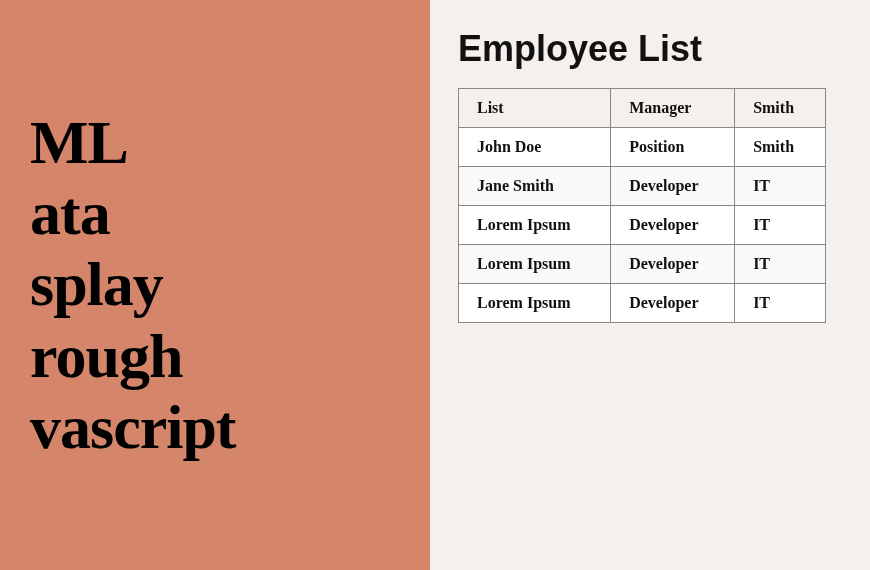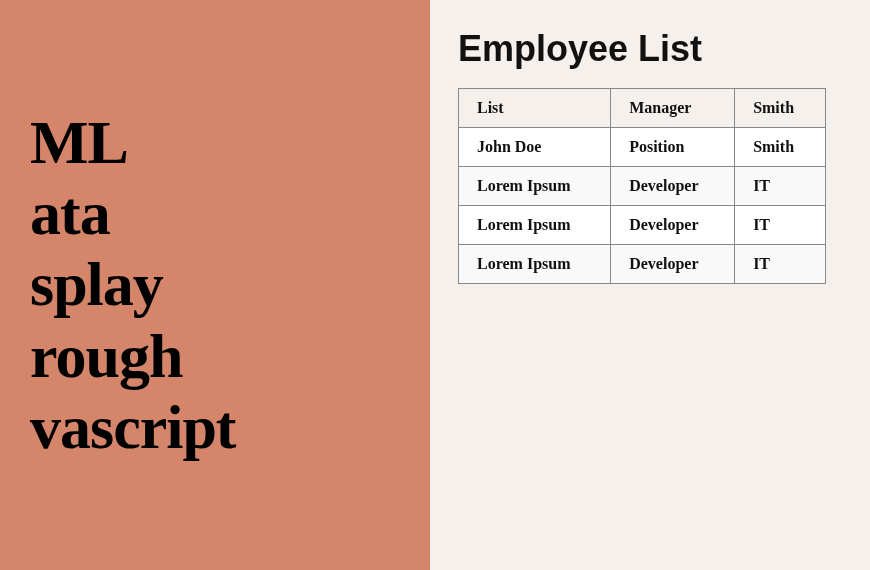--- a/index.html
+++ b/index.html
@@ -101,20 +101,25 @@
         <th>Smith</th>
       </tr>
     </thead>
     <tbody id="table-body">
     <tr>
           <td>John Doe</td>
           <td>Position</td>
           <td>Smith</td>
         </tr>
         <tr>
+          <td>Jane Smith</td>
+          <td>Developer</td>
+          <td>IT</td>
+        </tr>
+        <tr>
           <td>Lorem Ipsum</td>
           <td>Developer</td>
           <td>IT</td>
         </tr>
         <tr>
           <td>Lorem Ipsum</td>
           <td>Developer</td>
           <td>IT</td>
         </tr>
         <tr>

